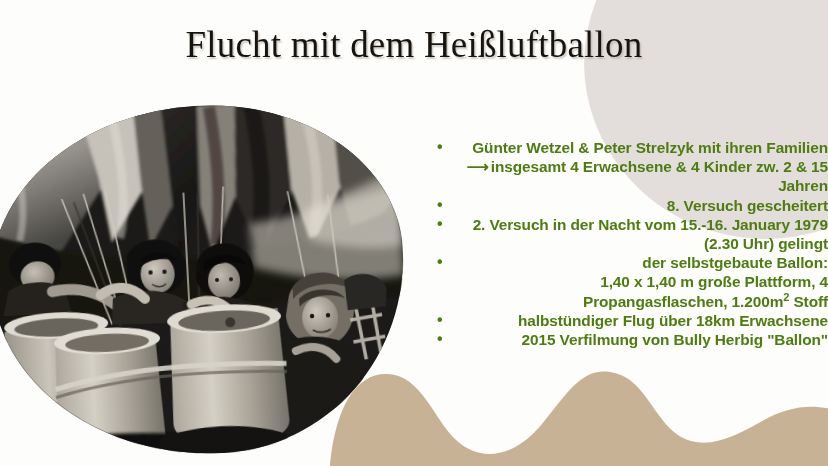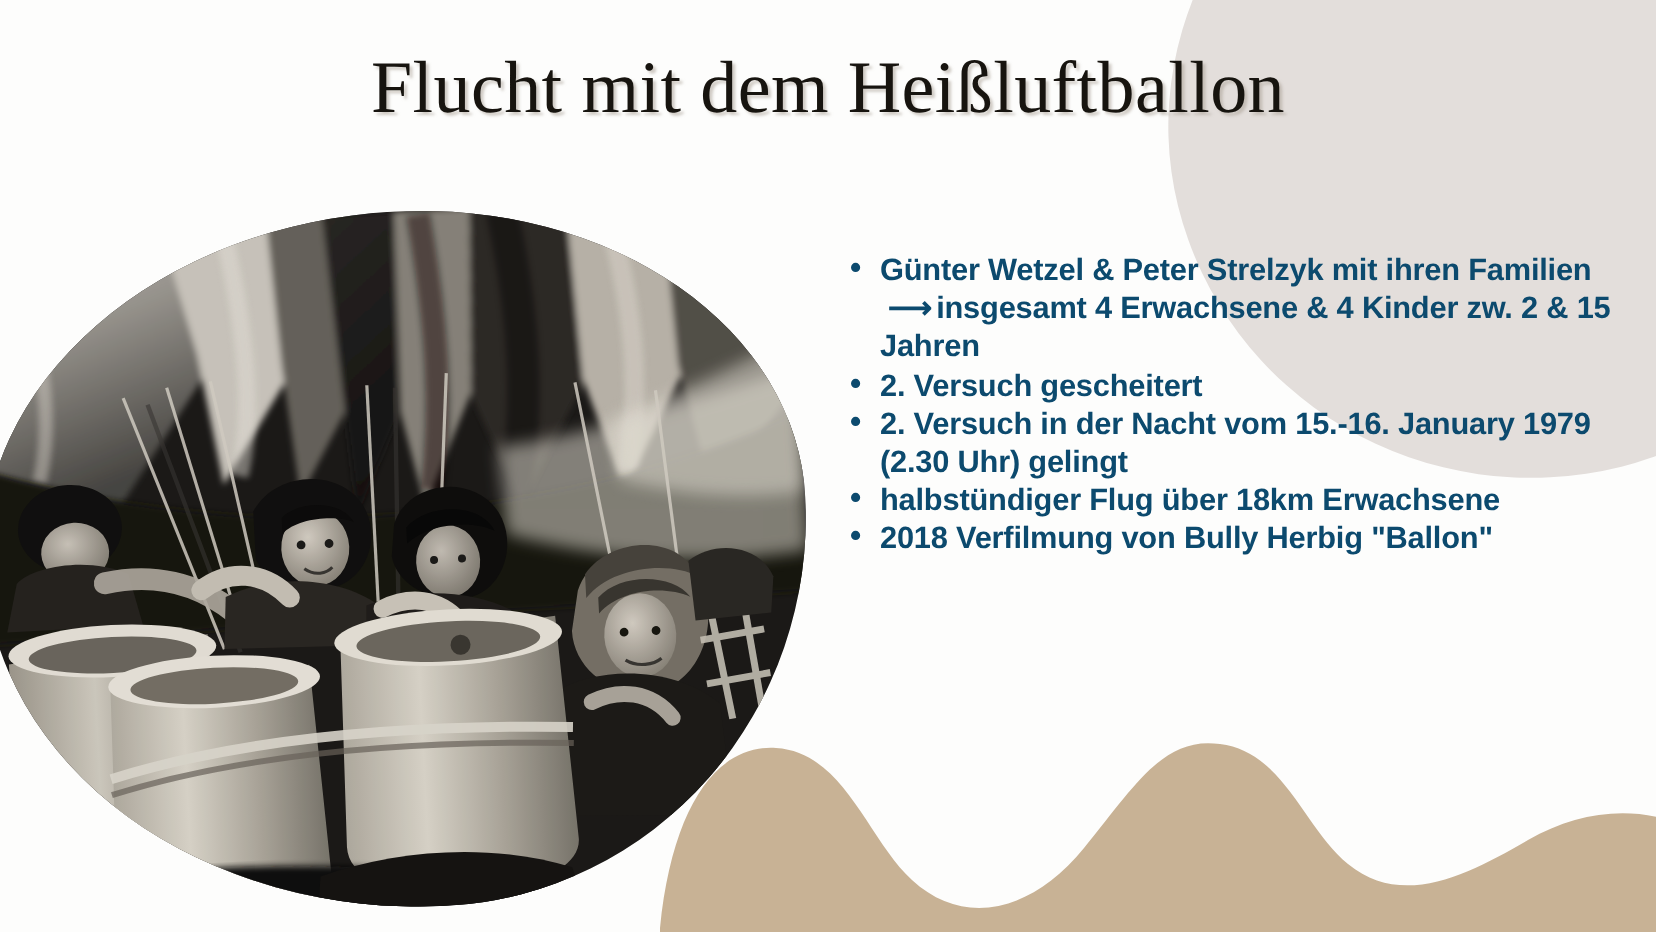--- a/index.html
+++ b/index.html
@@ -70,28 +70,29 @@
     text-shadow: 1.5px 1.5px 1.5px rgba(170,160,150,0.55);
     white-space: nowrap;
   }
 
   
   #bullets {
     position: absolute;
     left: 424px;
     top: 126px;
     width: 392px;
-    margin: 0;
+    margin: 12px;
     padding: 0;
     list-style: none;
-    color: #0c4a6e;
+    color: #4d7c0f;
     font-size: 15.4px;
     font-weight: bold;
     line-height: 19.2px;
     letter-spacing: -0.1px;
+    text-align: right;
   }
   #bullets li {
     position: relative;
     padding-left: 16px;
     margin: 0;
   }
   #bullets li::before {
     content: "\2022";
     position: absolute;
     left: 1px;
@@ -270,23 +271,24 @@
 
       <rect width="412" height="348" fill="#1a1a18" opacity="0.07"></rect>
     </svg>
   </div>
 
   <div id="title">Flucht mit dem Heißluftballon</div>
 
   <ul id="bullets">
     <li><span>Günter Wetzel &amp; Peter Strelzyk mit ihren Familien</span><span class="arrow-glyph">⟶</span><span>insgesamt 4 Erwachsene &amp; 4 Kinder zw. 2 &amp; 15 Jahren</span></li>
 
-    <li><span>2. Versuch gescheitert</span></li>
+    <li><span>8. Versuch gescheitert</span></li>
 
     <li><span>2. Versuch in der Nacht vom 15.-16. January 1979 (2.30 Uhr) gelingt</span></li>
 
+    <li><span>der selbstgebaute Ballon:</span><br><span>1,40 x 1,40 m große Plattform, 4 Propangasflaschen, 1.200m</span><span class="sup">2</span><span> Stoff</span></li>
 
     <li><span>halbstündiger Flug über 18km Erwachsene</span></li>
 
-    <li><span>2018 Verfilmung von Bully Herbig "Ballon"</span></li>
+    <li><span>2015 Verfilmung von Bully Herbig "Ballon"</span></li>
   </ul>
 
 </div>
 
 </body></html>

